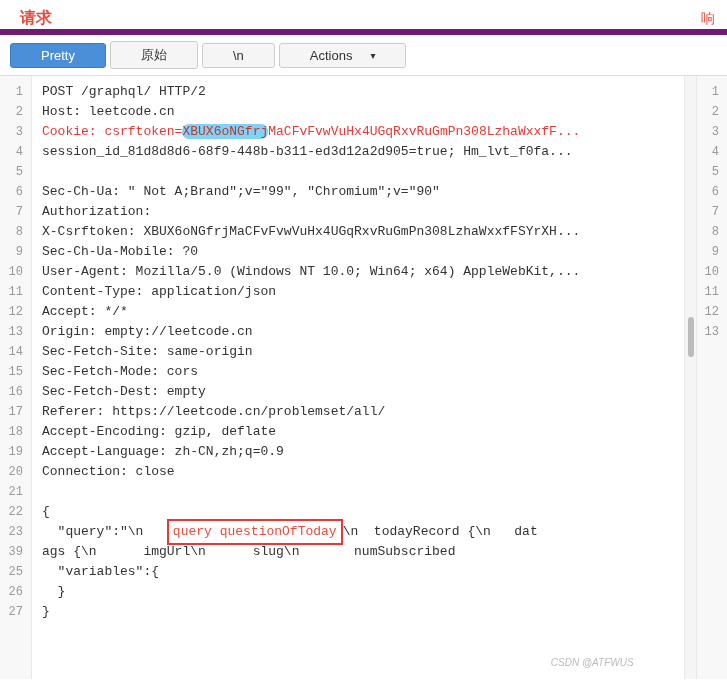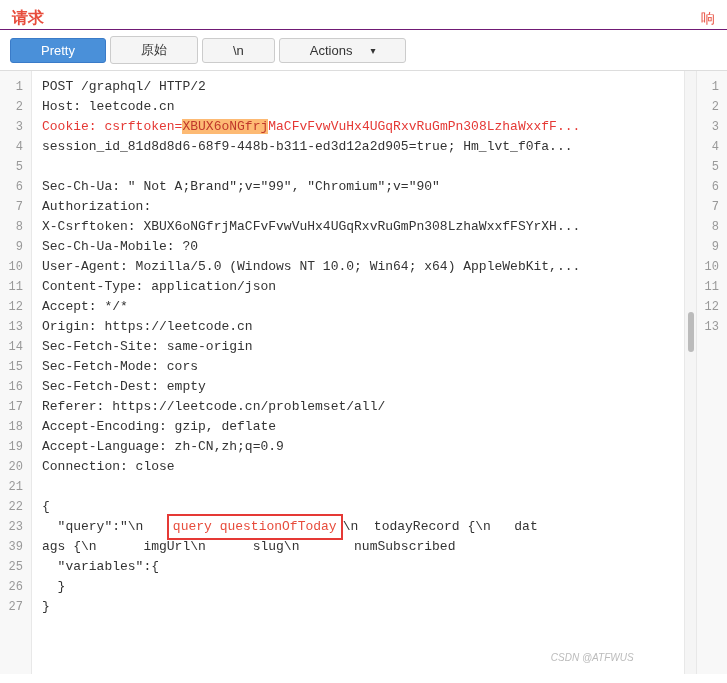--- a/index.html
+++ b/index.html
@@ -8,24 +8,24 @@
       font-size: 13px;
       background: #fff;
       color: #333;
       width: 727px;
       height: 683px;
       overflow: hidden;
     }
 
     .top-bar {
       background: #fff;
-      padding: 8px 12px 0 12px;
+      padding: 8px 12px 0 20px;
       display: flex;
       align-items: center;
-      border-bottom: 1px solid #701a75;
+      border-bottom: 6px solid #701a75;
     }
 
     .top-title {
       color: #e74c3c;
       font-size: 16px;
       font-weight: bold;
       font-family: sans-serif;
       margin-right: auto;
     }
 
@@ -223,21 +223,21 @@
   </div>
 
   <div class="code-area">
     <div class="code-line">
       <span>POST /graphql/ HTTP/2</span>
     </div>
     <div class="code-line">
       <span>Host: leetcode.cn</span>
     </div>
     <div class="code-line">
-      <span class="key-red">Cookie: csrftoken=<span style="background:#fdba74; color:#c0392b;">XBUX6oNGfrj</span>MaCFvFvwVuHx4UGqRxvRuGmPn308LzhaWxxfF...</span>
+      <span class="key-red">Cookie: csrftoken=<span style="background:#7dd3fc; color:#c0392b;border-radius:7px;">XBUX6oNGfrj</span>MaCFvFvwVuHx4UGqRxvRuGmPn308LzhaWxxfF...</span>
     </div>
     <div class="code-line">
       <span>session_id_81d8d8d6-68f9-448b-b311-ed3d12a2d905=true; Hm_lvt_f0fa...</span>
     </div>
     <div class="code-line empty"></div>
     <div class="code-line">
       <span>Sec-Ch-Ua: " Not A;Brand";v="99", "Chromium";v="90"</span>
     </div>
     <div class="code-line">
       <span>Authorization:</span>
@@ -251,21 +251,21 @@
     <div class="code-line">
       <span>User-Agent: Mozilla/5.0 (Windows NT 10.0; Win64; x64) AppleWebKit,...</span>
     </div>
     <div class="code-line">
       <span>Content-Type: application/json</span>
     </div>
     <div class="code-line">
       <span>Accept: */*</span>
     </div>
     <div class="code-line">
-      <span>Origin: https://leetcode.cn</span>
+      <span>Origin: empty://leetcode.cn</span>
     </div>
     <div class="code-line">
       <span>Sec-Fetch-Site: same-origin</span>
     </div>
     <div class="code-line">
       <span>Sec-Fetch-Mode: cors</span>
     </div>
     <div class="code-line">
       <span>Sec-Fetch-Dest: empty</span>
     </div>

